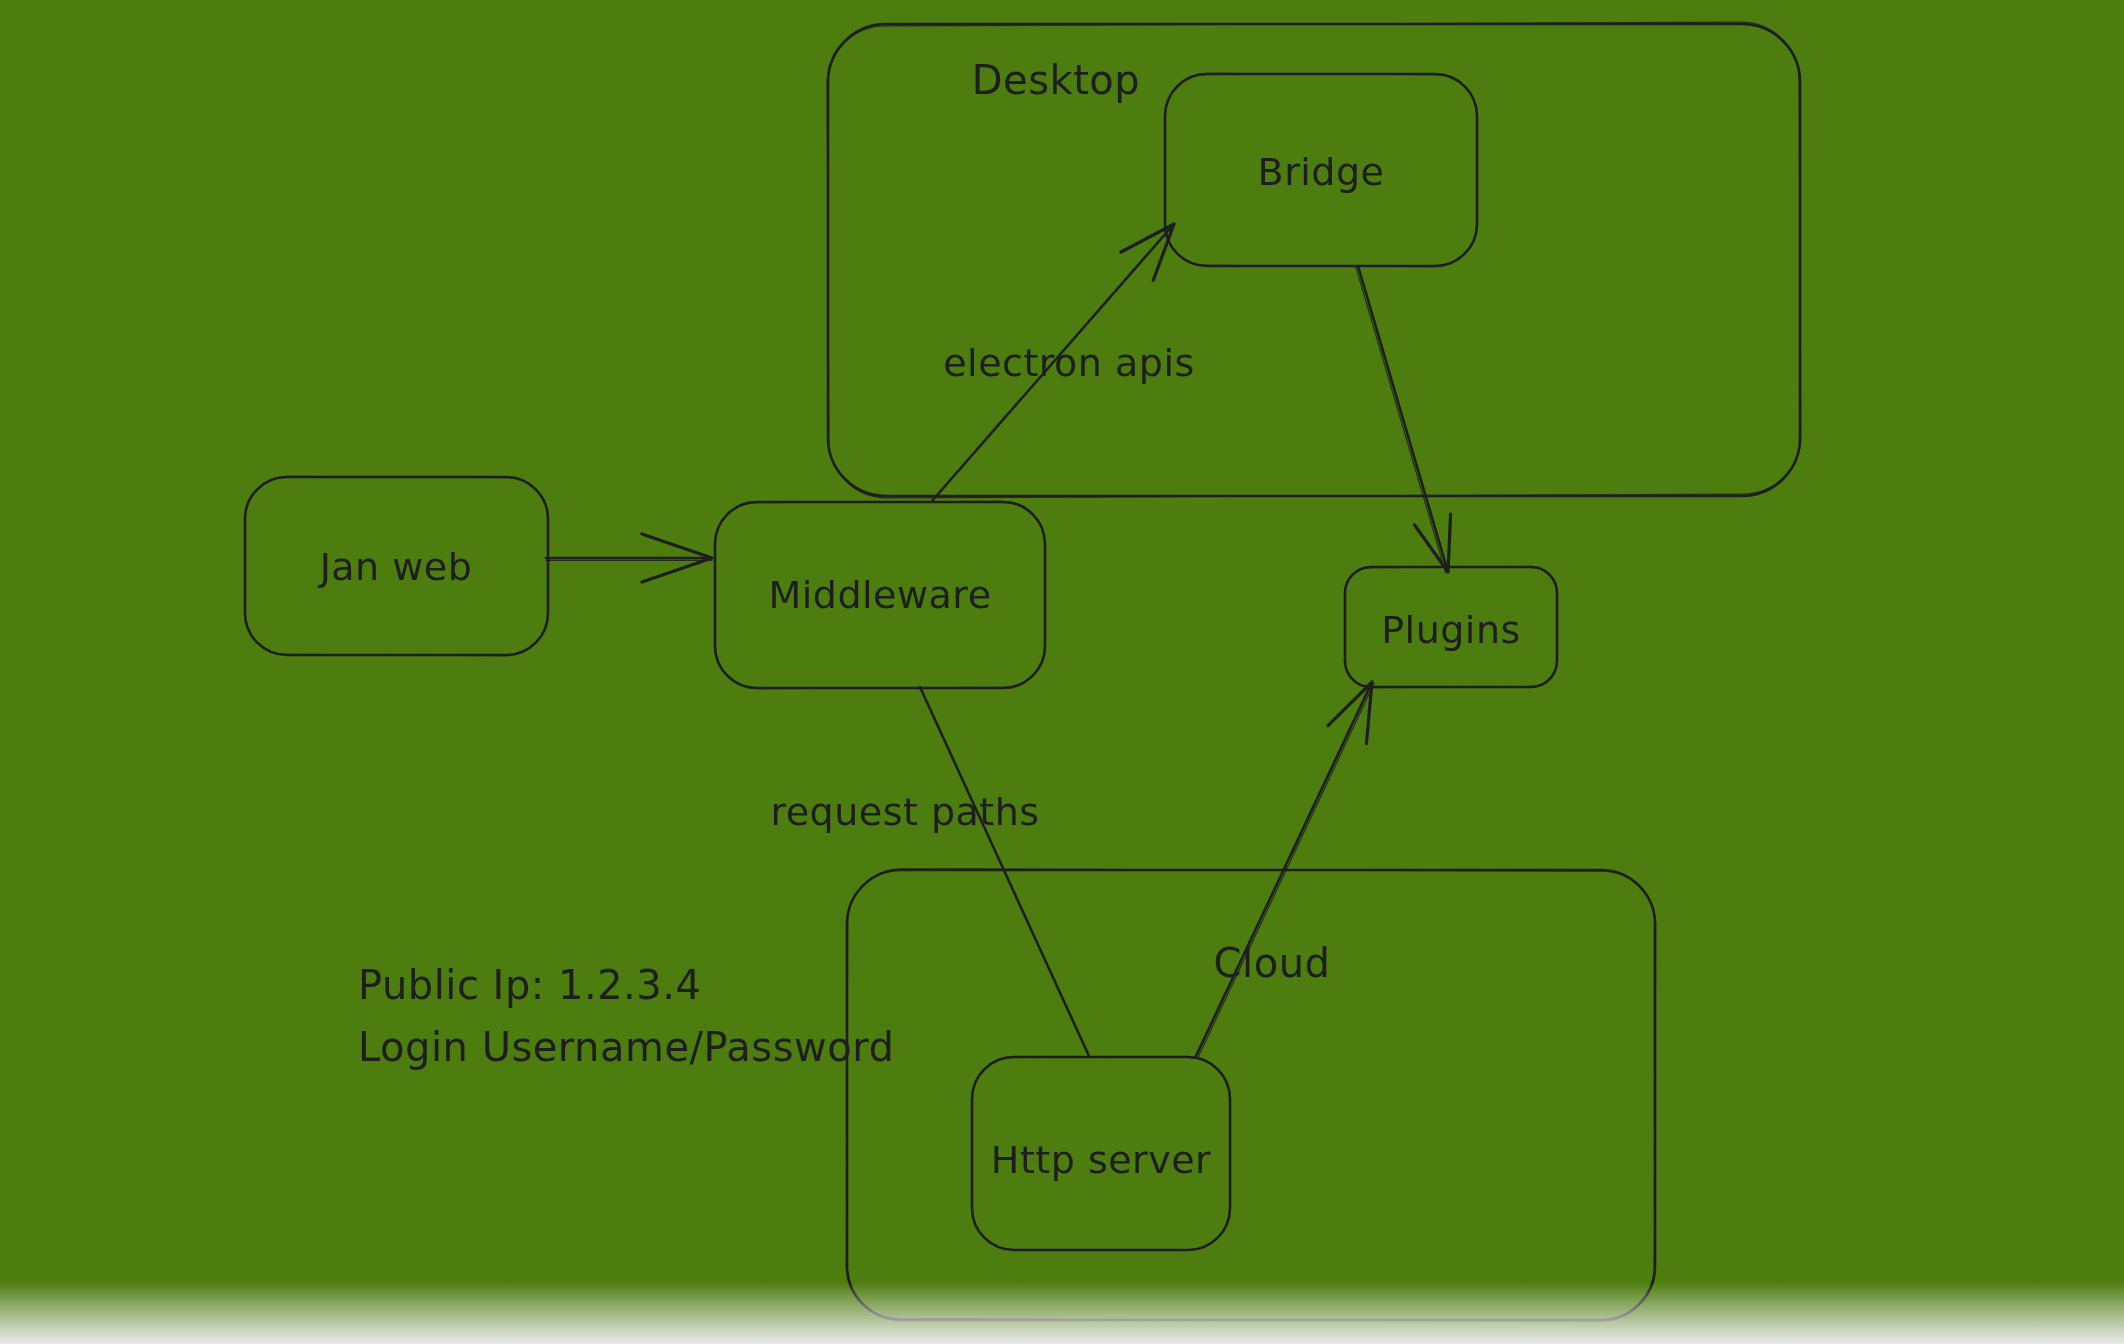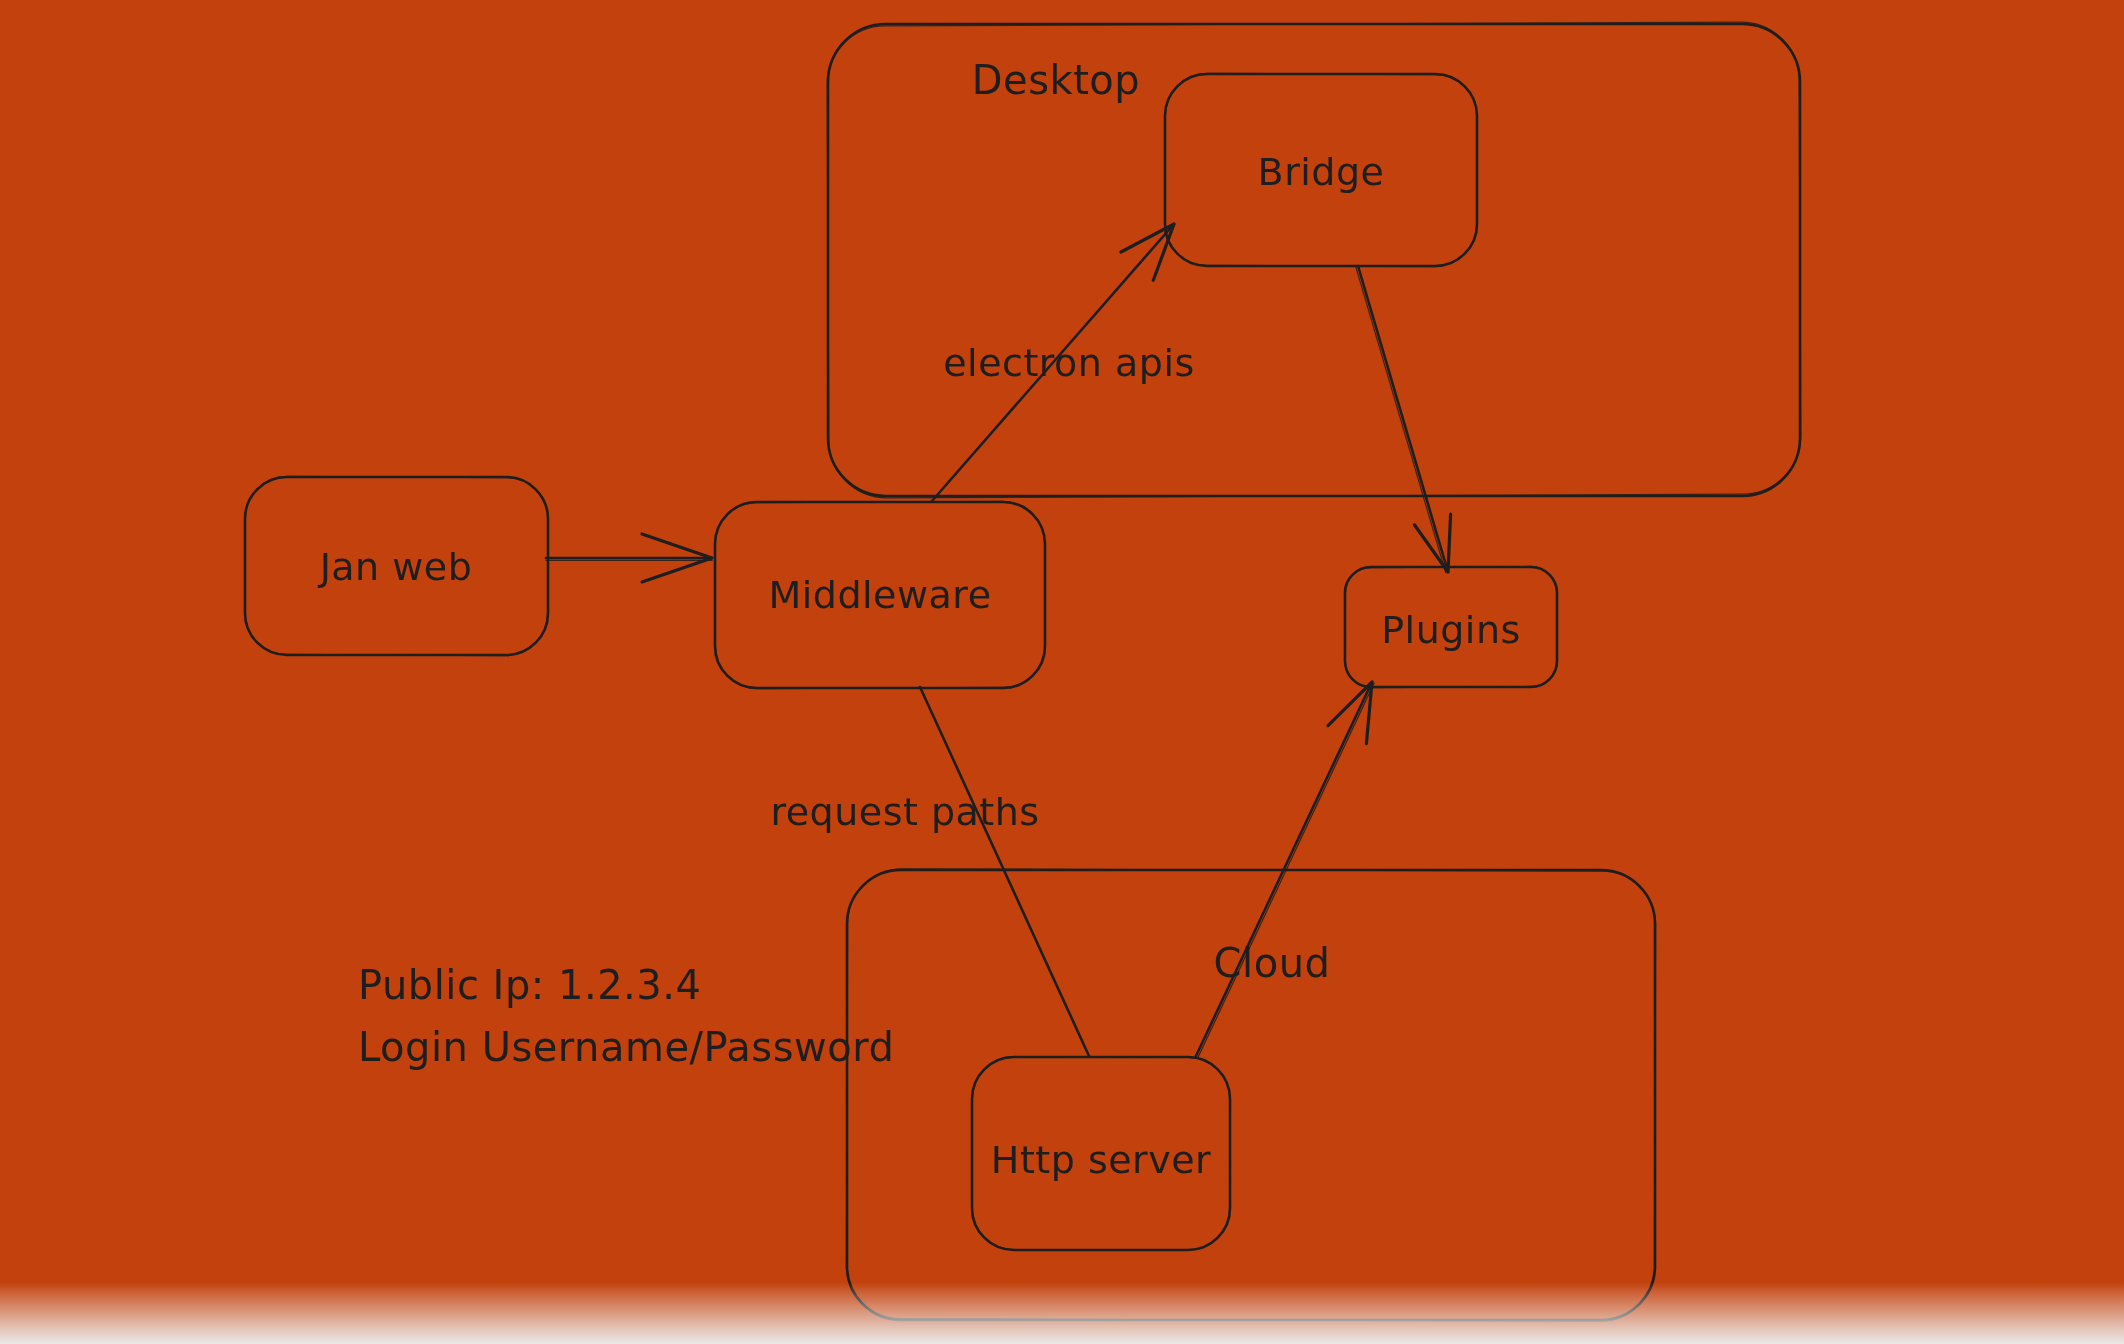--- a/index.html
+++ b/index.html
@@ -5,21 +5,21 @@
   html, body {
     margin: 0;
     padding: 0;
     background: #ffffff;
     font-family: "DejaVu Sans", "Liberation Sans", sans-serif;
   }
   .stage {
     position: relative;
     width: 2124px;
     height: 1344px;
-    background: #c2410c;
+    background: #4d7c0f;
     overflow: hidden;
   }
   #diagram {
     position: absolute;
     left: 0;
     top: 0;
     display: block;
   }
   #diagram text {
     font-family: "DejaVu Sans", "Liberation Sans", sans-serif;

